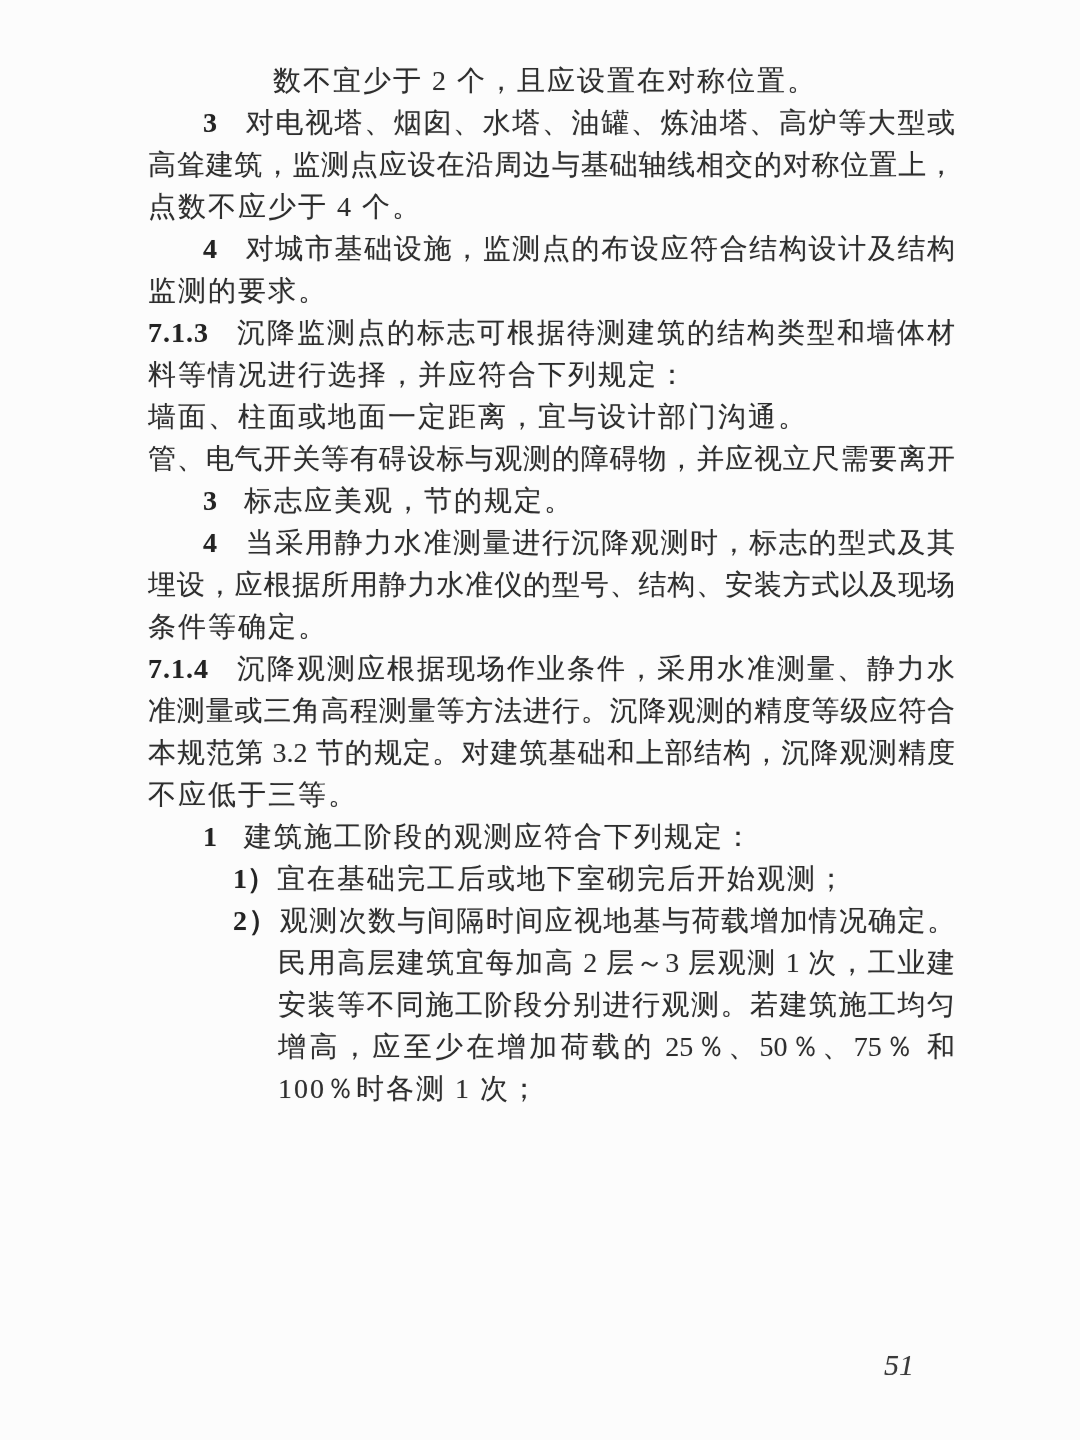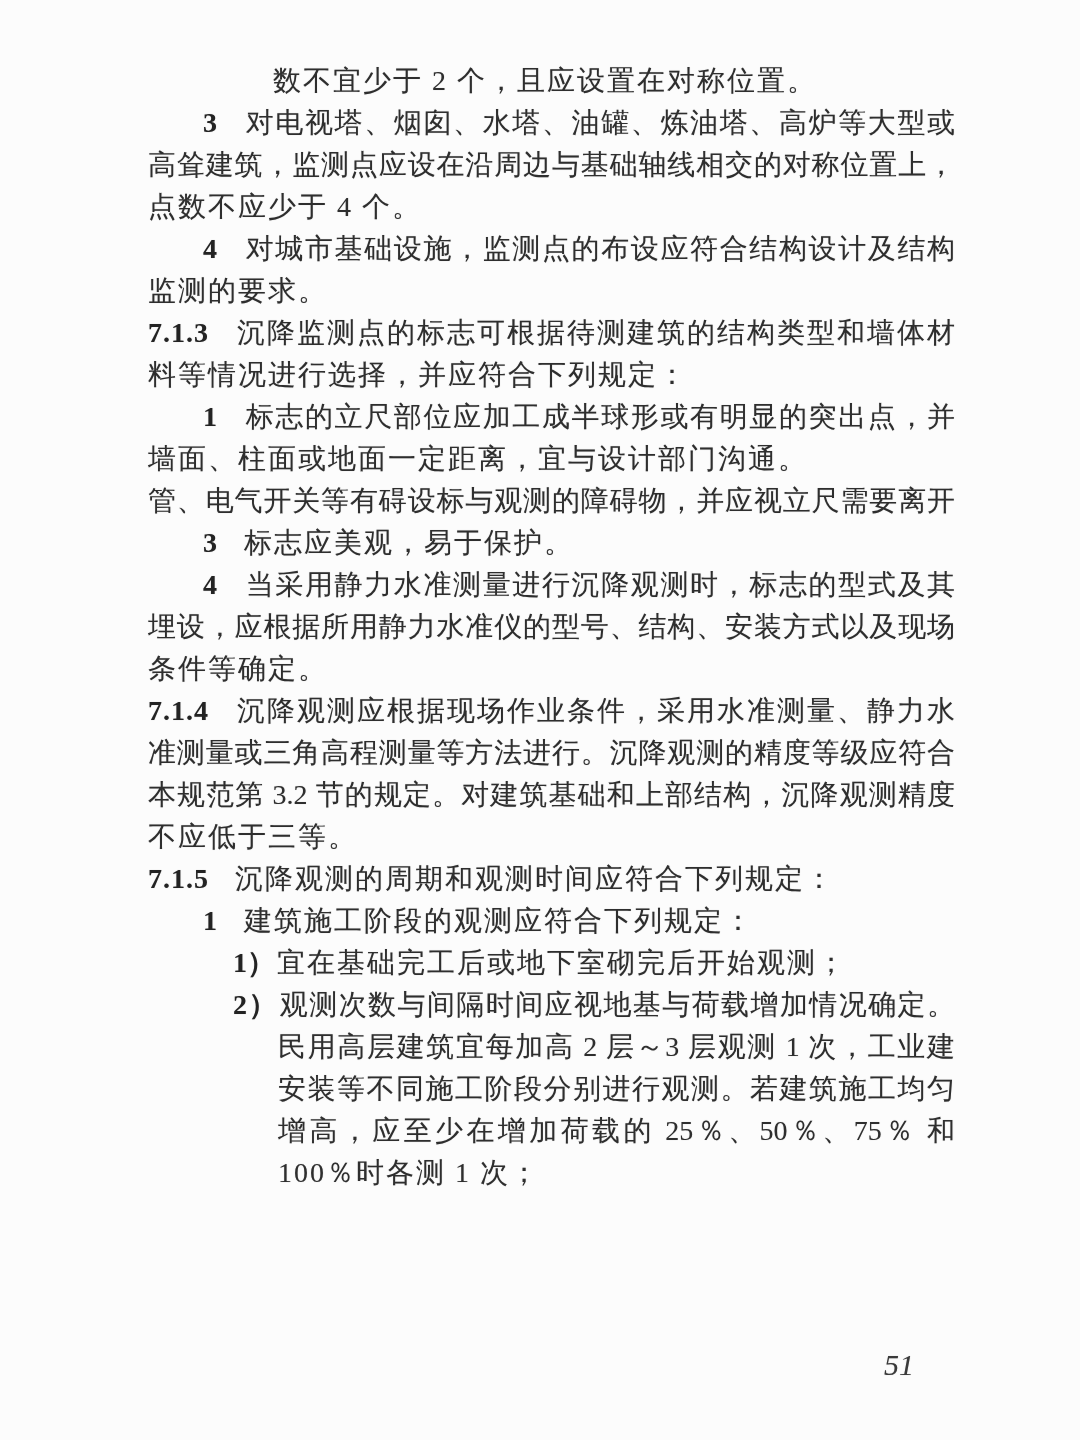--- a/index.html
+++ b/index.html
@@ -44,32 +44,30 @@
 <div class="page">
   <div class="content">
       <div class="line ind-h"><span>数不宜少于 2 个，且应设置在对称位置。</span></div>
       <div class="line ind-i fill"><b>3</b><span>对电视塔、烟囱、水塔、油罐、炼油塔、高炉等大型或</span></div>
       <div class="line ind-m fill"><span>高耸建筑，监测点应设在沿周边与基础轴线相交的对称位置上，</span></div>
       <div class="line ind-m"><span>点数不应少于 4 个。</span></div>
       <div class="line ind-i fill"><b>4</b><span>对城市基础设施，监测点的布设应符合结构设计及结构</span></div>
       <div class="line ind-m"><span>监测的要求。</span></div>
       <div class="line ind-m fill"><b>7.1.3</b><span>沉降监测点的标志可根据待测建筑的结构类型和墙体材</span></div>
       <div class="line ind-m"><span>料等情况进行选择，并应符合下列规定：</span></div>
-      <div class="line ind-i fill"><b>1</b><span>标志的立尺部位应加工成半球形或有明显的突出点，并</span></div>
       <div class="line ind-m"><span>墙面、柱面或地面一定距离，宜与设计部门沟通。</span></div>
       <div class="line ind-m fill"><span>管、电气开关等有碍设标与观测的障碍物，并应视立尺需要离开</span></div>
-      <div class="line ind-i"><b>3</b><span>标志应美观，易于保护。</span></div>
+      <div class="line ind-i"><b>3</b><span>标志应美观，节的规定。</span></div>
       <div class="line ind-i fill"><b>4</b><span>当采用静力水准测量进行沉降观测时，标志的型式及其</span></div>
       <div class="line ind-m fill"><span>埋设，应根据所用静力水准仪的型号、结构、安装方式以及现场</span></div>
       <div class="line ind-m"><span>条件等确定。</span></div>
       <div class="line ind-m fill"><b>7.1.4</b><span>沉降观测应根据现场作业条件，采用水准测量、静力水</span></div>
       <div class="line ind-m fill"><span>准测量或三角高程测量等方法进行。沉降观测的精度等级应符合</span></div>
       <div class="line ind-m fill"><span>本规范第 3.2 节的规定。对建筑基础和上部结构，沉降观测精度</span></div>
       <div class="line ind-m"><span>不应低于三等。</span></div>
-      <div class="line ind-m"><b>7.1.5</b><span>沉降观测的周期和观测时间应符合下列规定：</span></div>
       <div class="line ind-i"><b>1</b><span>建筑施工阶段的观测应符合下列规定：</span></div>
       <div class="line ind-s tight"><b>1）</b><span>宜在基础完工后或地下室砌完后开始观测；</span></div>
       <div class="line ind-s fill tight"><b>2）</b><span>观测次数与间隔时间应视地基与荷载增加情况确定。</span></div>
       <div class="line ind-sc fill"><span>民用高层建筑宜每加高 2 层～3 层观测 1 次，工业建</span></div>
       <div class="line ind-sc fill"><span>安装等不同施工阶段分别进行观测。若建筑施工均匀</span></div>
       <div class="line ind-sc fill"><span>增高，应至少在增加荷载的 25％、50％、75％ 和</span></div>
       <div class="line ind-sc"><span>100％时各测 1 次；</span></div>
     </div>
   <div class="page-number">51</div>
 </div>

